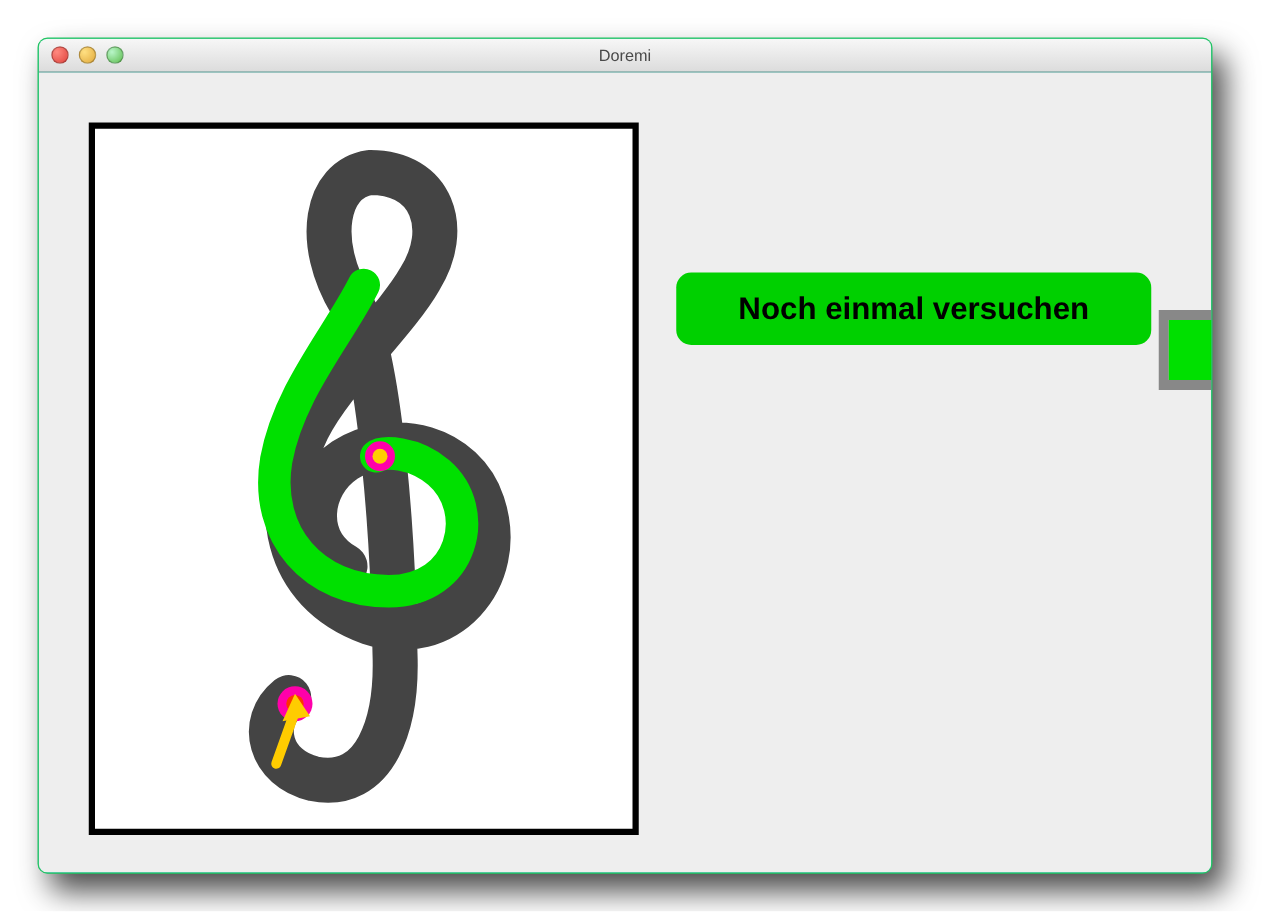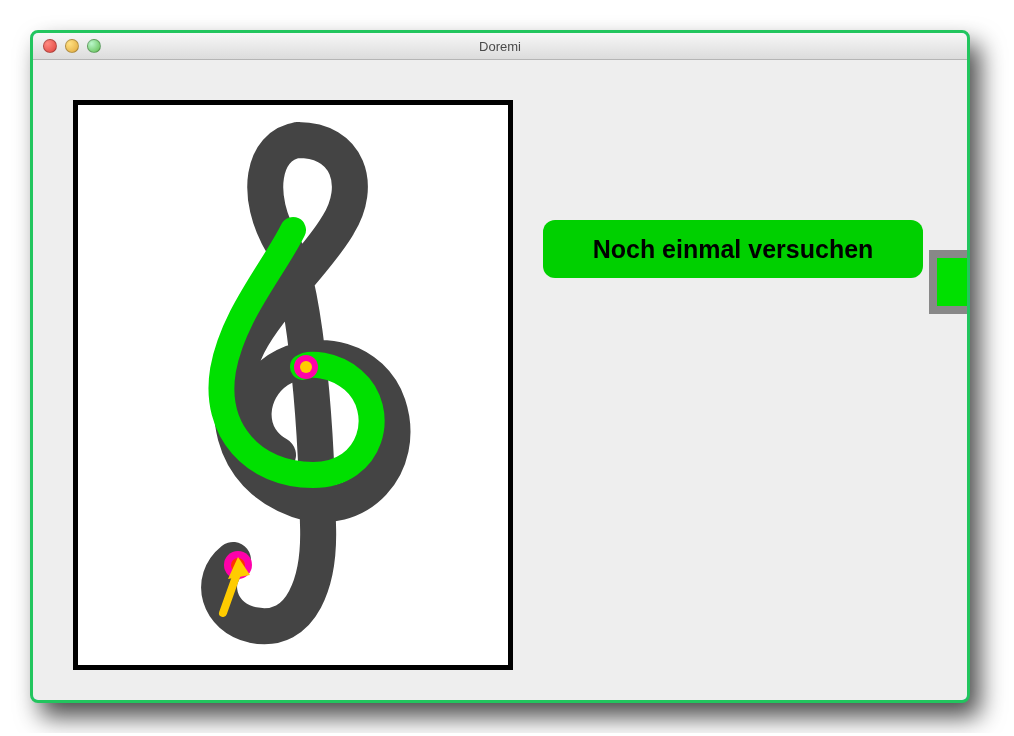--- a/index.html
+++ b/index.html
@@ -9,21 +9,21 @@
     font-family: "Helvetica Neue", Arial, sans-serif;
   }
   .window-shadow {
     filter: drop-shadow(10px 14px 12px rgba(0,0,0,0.7));
     width: 940px;
   }
   .window {
     background: #14b8a6;
     border-radius: 8px;
     overflow: hidden;
-    border: 3px solid #22c55e;
+    border: 1px solid #22c55e;
   }
   .titlebar {
     height: 26px;
     background: linear-gradient(#f7f7f7, #dcdcdc);
     border-bottom: 1px solid #b5b5b5;
     display: flex;
     align-items: center;
     position: relative;
   }
   .traffic-lights {

